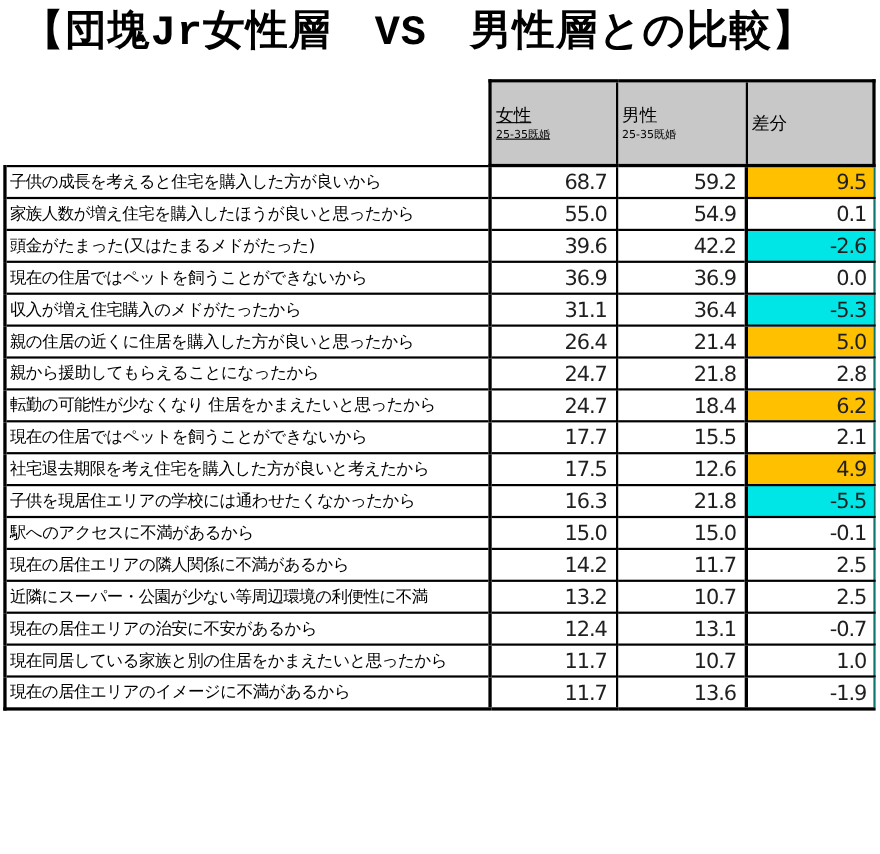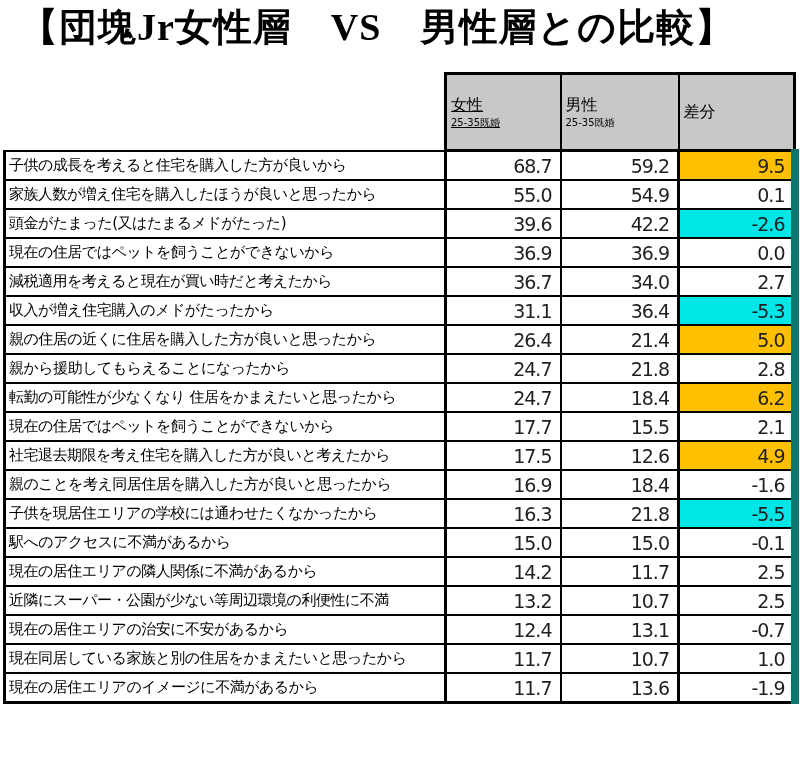--- a/index.html
+++ b/index.html
@@ -3,21 +3,21 @@
 <meta charset="utf-8">
 <style>
   html,body { margin:0; padding:0; }
   body {
     width:800px; height:776px; background:#ffffff; position:relative;
     font-family:"DejaVu Sans","Liberation Sans",sans-serif;
     -webkit-font-smoothing:antialiased;
   }
   .page-title {
     position:absolute; left:20px; top:2px;
-    font-family:Liberation Serif, serif;
+    font-family:Liberation Mono, monospace;
     font-size:38px; font-weight:bold; color:#000;
     letter-spacing:1px; white-space:nowrap;
   }
   table.cmp {
     position:absolute; left:3px; top:72px;
     border-collapse:collapse; table-layout:fixed; width:790px;
     font-family:"DejaVu Sans","Liberation Sans",sans-serif;
   }
   .cmp th, .cmp td {
     border:2px solid #000; overflow:hidden; white-space:nowrap;
@@ -35,21 +35,21 @@
   .cmp td { height:27px; vertical-align:middle; }
   .cmp td.label-cell {
     border-left:3px solid #000; font-size:15px; color:#000;
     padding:0 2px 0 3px; letter-spacing:-0.5px;
   }
   .cmp td.num {
     text-align:right; font-size:19px; color:#1f1f1f;
     padding:0 8px 0 0; letter-spacing:-1px;
   }
   .cmp td.female-cell { border-left:3px solid #000; }
-  .cmp td.diff-cell { border-left:3px solid #000; border-right:8px solid #0f766e; padding-right:6px; }
+  .cmp td.diff-cell { border-left:3px solid #000; border-right:2px solid #0f766e; padding-right:6px; }
   .cmp tr.last td { border-bottom:3px solid #000; }
   .hdr-line2 { font-size:10px; }
 </style>
 </head>
 <body>
 
 <div class="page-title">【団塊Jr女性層　VS　男性層との比較】</div>
 
 <table class="cmp">
   <colgroup>
@@ -94,26 +94,20 @@
     <td class="num">42.2</td>
     <td class="num diff-cell" style="background: rgb(0, 230, 230);">-2.6</td>
   </tr>
       <tr>
     <td class="label-cell">現在の住居ではペットを飼うことができないから</td>
     <td class="num female-cell">36.9</td>
     <td class="num">36.9</td>
     <td class="num diff-cell">0.0</td>
   </tr>
       <tr>
-    <td class="label-cell">減税適用を考えると現在が買い時だと考えたから</td>
-    <td class="num female-cell">36.7</td>
-    <td class="num">34.0</td>
-    <td class="num diff-cell">2.7</td>
-  </tr>
-      <tr>
     <td class="label-cell">収入が増え住宅購入のメドがたったから</td>
     <td class="num female-cell">31.1</td>
     <td class="num">36.4</td>
     <td class="num diff-cell" style="background: rgb(0, 230, 230);">-5.3</td>
   </tr>
       <tr>
     <td class="label-cell">親の住居の近くに住居を購入した方が良いと思ったから</td>
     <td class="num female-cell">26.4</td>
     <td class="num">21.4</td>
     <td class="num diff-cell" style="background: rgb(255, 192, 0); padding-left: 16px;">5.0</td>
@@ -134,26 +128,20 @@
     <td class="label-cell">現在の住居ではペットを飼うことができないから</td>
     <td class="num female-cell">17.7</td>
     <td class="num">15.5</td>
     <td class="num diff-cell">2.1</td>
   </tr>
       <tr>
     <td class="label-cell">社宅退去期限を考え住宅を購入した方が良いと考えたから</td>
     <td class="num female-cell">17.5</td>
     <td class="num">12.6</td>
     <td class="num diff-cell" style="background: rgb(255, 192, 0);">4.9</td>
-  </tr>
-      <tr>
-    <td class="label-cell">親のことを考え同居住居を購入した方が良いと思ったから</td>
-    <td class="num female-cell">16.9</td>
-    <td class="num">18.4</td>
-    <td class="num diff-cell">-1.6</td>
   </tr>
       <tr>
     <td class="label-cell">子供を現居住エリアの学校には通わせたくなかったから</td>
     <td class="num female-cell">16.3</td>
     <td class="num">21.8</td>
     <td class="num diff-cell" style="background: rgb(0, 230, 230);">-5.5</td>
   </tr>
       <tr>
     <td class="label-cell">駅へのアクセスに不満があるから</td>
     <td class="num female-cell">15.0</td>

